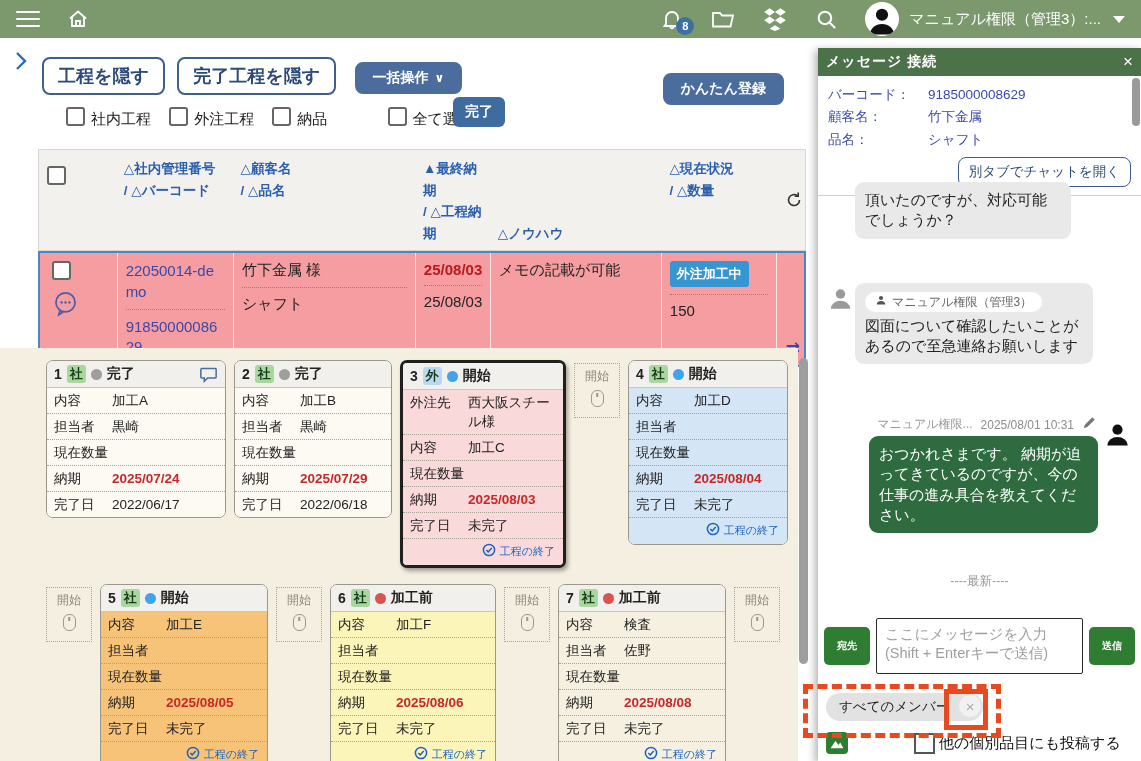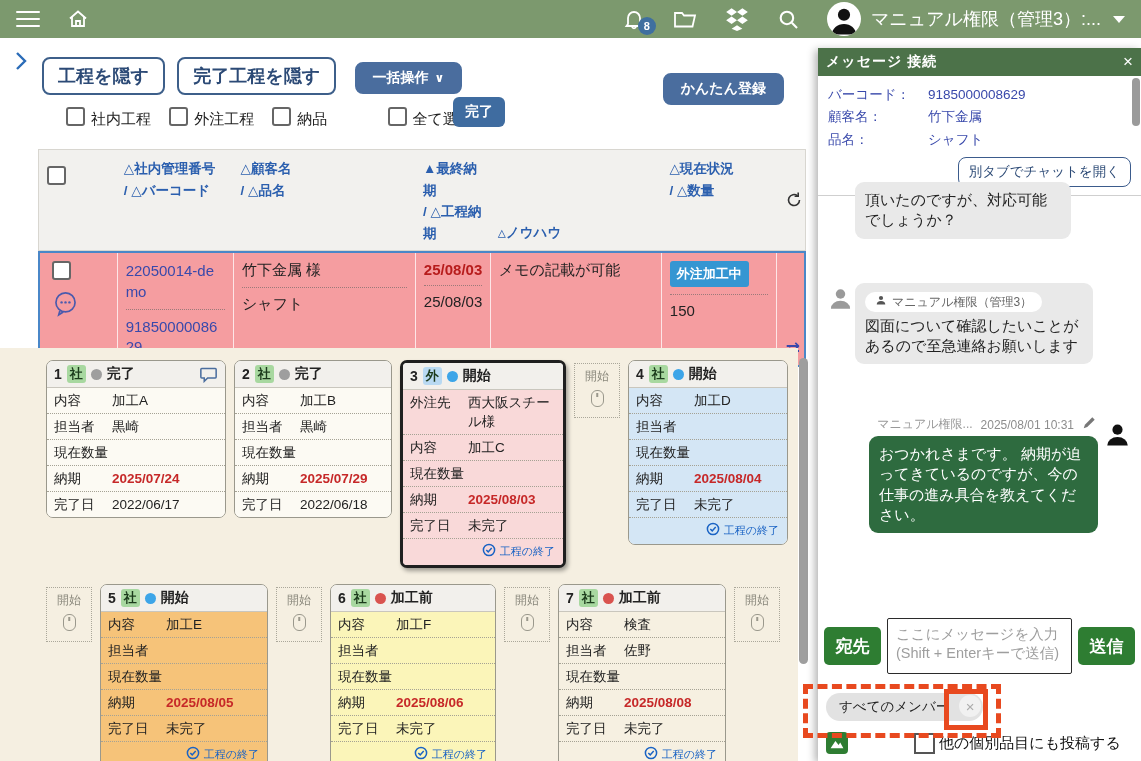--- a/index.html
+++ b/index.html
@@ -7,21 +7,21 @@
 
   
   .topbar{position:absolute;left:0;top:0;width:1141px;height:38px;background:#7c996e;display:flex;align-items:center;z-index:15;}
   .hamburger{width:24px;height:16px;margin-left:16px;display:flex;flex-direction:column;justify-content:space-between;cursor:pointer;}
   .hamburger span{display:block;height:2px;background:#fff;border-radius:1px;}
   .tb-icon{display:inline-flex;align-items:center;justify-content:center;margin-left:26px;cursor:pointer;}
   .tb-right{margin-left:auto;display:flex;align-items:center;}
   .tb-right .tb-icon{margin-left:0;margin-right:26px;position:relative;}
   .bell-badge{position:absolute;right:-10px;bottom:-4px;min-width:18px;height:18px;border-radius:9px;background:#3f6f9f;color:#fff;font-size:11px;font-weight:bold;display:flex;align-items:center;justify-content:center;}
   .avatar-top{width:34px;height:34px;border-radius:50%;background:#fff;overflow:hidden;display:inline-flex;align-items:flex-end;justify-content:center;margin-right:10px;cursor:pointer;}
-  .account-label{color:#fff;font-size:18px;margin-right:12px;white-space:nowrap;}
+  .account-label{color:#fff;font-size:15px;margin-right:12px;white-space:nowrap;}
   .caret-down{width:0;height:0;border-left:6px solid transparent;border-right:6px solid transparent;border-top:7px solid #fff;margin-right:16px;cursor:pointer;}
 
   
   .main{position:absolute;left:0;top:38px;width:806px;bottom:0;background:#fff;}
   .expand-chevron{position:absolute;left:12px;top:12px;cursor:pointer;}
   .toolbar{position:relative;padding:19px 0 0 40px;height:36px;}
   .btn-outline{display:inline-block;background:#fff;border:2px solid #3d5f8a;color:#2c4a76;font-weight:bold;font-size:18px;border-radius:8px;padding:5px 14px;margin-right:8px;cursor:pointer;}
   .btn-blue{display:inline-block;background:#4a6d9e;border:2px solid #4a6d9e;color:#fff;font-weight:bold;font-size:14px;border-radius:8px;padding:5px 16px;margin-left:6px;cursor:pointer;}
   .btn-blue .dd{font-size:12px;margin-left:6px;}
   .easy-register{position:absolute;right:6px;top:19px;margin:16px;}
@@ -30,21 +30,21 @@
   .filter-item{margin-right:14px;cursor:default;}
   .select-all{margin-left:42px;}
   .btn-complete{position:absolute;left:453px;top:4px;background:#3f6ca0;color:#fff;font-weight:bold;font-size:14px;border-radius:6px;padding:6px 12px;cursor:pointer;}
 
   
   .ptable{position:relative;margin:10px 0 0 38px;width:768px;}
   .thead{display:flex;background:#f2f1ee;border:1px solid #d8d6d0;color:#2b5fae;font-size:13.5px;font-weight:bold;}
   .th{padding:8px 6px 6px 8px;display:flex;flex-direction:column;justify-content:flex-start;box-sizing:border-box;cursor:pointer;}
   .th div{line-height:1.6;}
   .th.bottom{justify-content:flex-end;}
-  .c1{width:77px;}.c2{width:117px;}.c3{width:183px;}.c4{width:75px;}.c5{width:172px;font-family:Liberation Mono, monospace;}.c6{width:116px;}.c7{width:28px;}
+  .c1{width:77px;}.c2{width:117px;}.c3{width:183px;}.c4{width:75px;}.c5{width:172px;}.c6{width:116px;}.c7{width:28px;}
   .refresh-wrap{display:flex;align-items:flex-end;justify-content:center;padding:6px 2px;}
   .trow{display:flex;background:#f59da0;border:2px solid #4a87c8;box-sizing:border-box;min-height:106px;font-size:15px;color:#222;}
   .td{padding:8px;box-sizing:border-box;border-left:1px solid rgba(255,255,255,.75);}
   .td:first-child{border-left:none;}
   .trow .c1{display:flex;flex-direction:column;align-items:flex-start;gap:10px;padding-left:12px;}
   .link-blue{color:#3949ab;word-break:break-all;line-height:1.35;}
   .dotsep{border-top:1px dotted #9c7a7a;margin:7px 0;}
   .due-bold{color:#b71c1c;font-weight:bold;}
   .status-badge{display:inline-block;background:#3596d2;color:#fff;font-size:13px;font-weight:bold;padding:4px 7px;border-radius:3px;}
   .swap-icon{align-self:flex-end;margin-top:auto;color:#3949ab;font-size:17px;font-weight:bold;cursor:pointer;}
@@ -96,21 +96,21 @@
   .avatar-black{position:absolute;right:2px;top:4px;}
   .bubble.left2{margin:3px 0 0 30px;width:238px;}
   .name-pill{display:inline-flex;align-items:center;gap:5px;background:#fff;border-radius:11px;padding:2px 10px;font-size:12px;color:#666;margin-bottom:4px;}
   .bubble.green{margin:3px 36px 0 44px;background:#2e6b3f;color:#fff;position:relative;}
   .bubble.green::after{content:"";position:absolute;right:-7px;top:8px;border:7px solid transparent;border-left-color:#2e6b3f;border-top-width:3px;border-bottom-width:3px;}
   .latest-divider{text-align:center;color:#999;font-size:12.5px;margin-top:40px;}
   .wrap2{margin-top:44px;}
   .wrap3{margin-top:52px;}
 
   .chat-input{position:absolute;left:6px;right:6px;top:570px;display:flex;align-items:center;gap:6px;}
-  .btn-green{width:57px;height:38px;background:#2e7d32;color:#fff;font-size:17px;font-weight:bold;border-radius:5px;display:flex;align-items:center;justify-content:center;flex-shrink:0;cursor:pointer;}
+  .btn-green{width:46px;height:38px;background:#2e7d32;color:#fff;font-size:10px;font-weight:bold;border-radius:5px;display:flex;align-items:center;justify-content:center;flex-shrink:0;cursor:pointer;}
   .chat-textarea{flex:1;height:56px;border:1.5px solid #2b2b2b;border-radius:2px;font-size:14.5px;font-family:inherit;padding:6px 8px;box-sizing:border-box;resize:none;color:#222;}
   .chat-textarea::placeholder{color:#9e9e9e;}
   .member-row{position:absolute;left:8px;top:645px;}
   .member-pill{position:relative;display:inline-block;background:#e2e2e2;border-radius:14px;padding:5px 34px 5px 13px;font-size:13.5px;color:#222;}
   .pill-x{position:absolute;right:2px;top:2px;width:22px;height:22px;border-radius:50%;background:#f1f1f1;color:#aaa;font-size:15px;display:flex;align-items:center;justify-content:center;cursor:pointer;}
   .chat-bottom{position:absolute;left:8px;right:8px;top:684px;display:flex;align-items:center;font-size:15px;color:#111;}
   .img-btn{width:22px;height:22px;background:#2e7d32;border-radius:4px;display:flex;align-items:center;justify-content:center;cursor:pointer;}
   .chk-big{width:17px;height:17px;border:2px solid #555;background:#fff;margin:0 4px 0 66px;flex-shrink:0;cursor:pointer;}
 
   
@@ -574,20 +574,21 @@
             <span><svg width="14" height="14" viewBox="0 0 16 16" fill="#777">
                 <path d="M2 14l1.3-4L11.8 1.5l2.7 2.7L6 12.7 2 14z"></path>
               </svg></span>
           </div>
           <span class="avatar-black"><svg width="29" height="29" viewBox="0 0 24 24" fill="#111">
               <circle cx="12" cy="8" r="4.2"></circle>
               <path d="M3.5 21a8.5 7 0 0 1 17 0z"></path>
             </svg></span>
           <div class="bubble green">おつかれさまです。 納期が迫ってきているのですが、今の仕事の進み具合を教えてください。</div>
         </div>
+        <div class="latest-divider">----最新----</div>
       </div>
 
     <div class="chat-input">
       <span class="btn-green">宛先</span>
       <textarea class="chat-textarea" placeholder="ここにメッセージを入力
 (Shift + Enterキーで送信)" style=""></textarea>
       <span class="btn-green">送信</span>
     </div>
 
     <div class="member-row">

